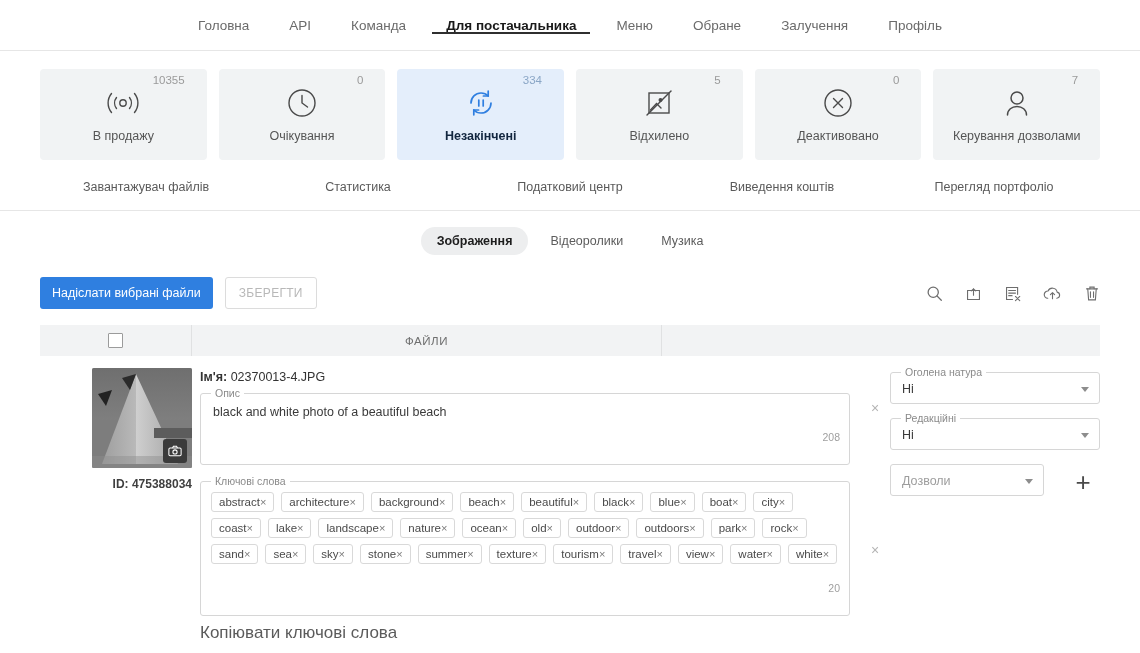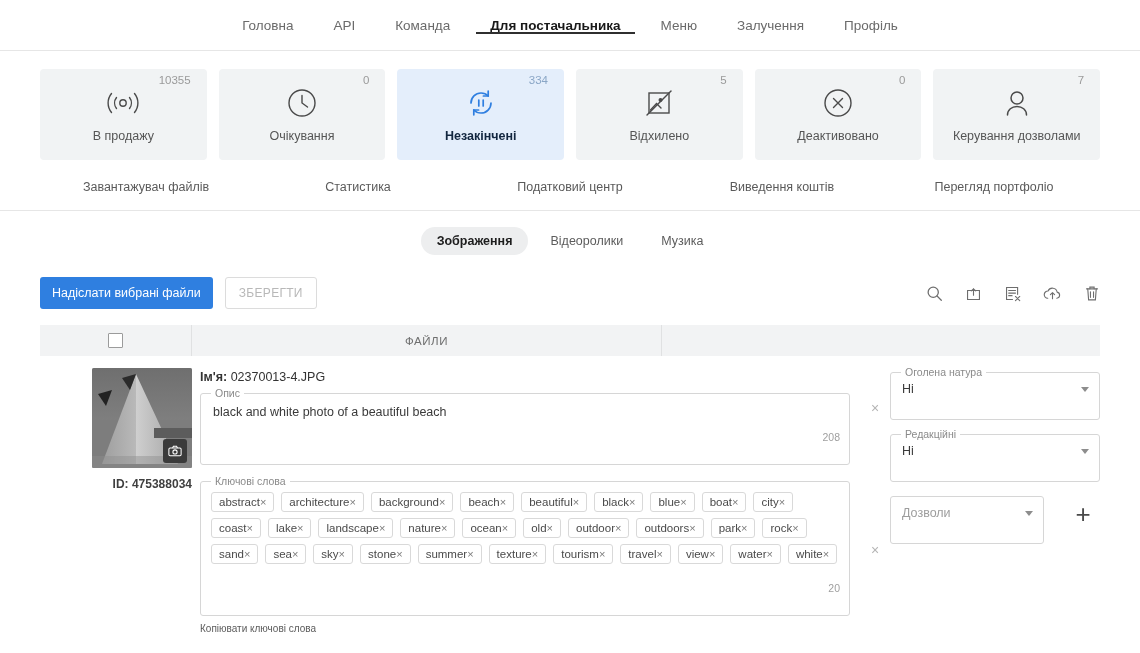--- a/index.html
+++ b/index.html
@@ -35,21 +35,21 @@
     display:flex; gap:12px; padding:18px 40px 0 40px;
   }
   .card{
     flex:1 1 0; height:91px; background:#f1f3f4; border-radius:4px;
     position:relative; cursor:pointer;
     display:flex; flex-direction:column; align-items:center;
     justify-content:flex-start; padding-top:17px;
   }
   .card.active{ background:#e4eefb; }
   .card-count{
-    position:absolute; top:5px; right:16px;
+    position:absolute; top:5px; right:22px;
     font-size:11.5px; color:#9a9a9a;
   }
   .card.active .card-count{ color:#8aa6c6; }
   .card-icon{ height:34px; display:flex; align-items:center; justify-content:center; }
   .card-icon svg{ display:block; }
   .card-label{
     margin-top:9px; font-size:12.5px; color:#555;
   }
   .card.active .card-label{ color:#12263f; font-weight:bold; }
 
@@ -148,21 +148,21 @@
   .rowx{
     width:30px; display:flex; justify-content:center;
     color:#b4b4b4; font-size:14px; cursor:pointer; user-select:none;
   }
   .xd{ margin-top:32px; }
   .xk{ margin-top:126px; }
 
   .rightcol{ width:210px; padding-top:4px; }
   .sel{
     position:relative; border:1px solid #d6d6d6; border-radius:3px;
-    height:48px; background:#fff; margin-bottom:14px; cursor:pointer;
+    height:32px; background:#fff; margin-bottom:14px; cursor:pointer;
   }
   .sel .legend{
     position:absolute; top:-7px; left:10px; background:#fff;
     padding:0 4px; font-size:10.5px; color:#8a8a8a;
   }
   .sel .val{
     padding:9px 26px 0 11px; font-size:12.5px; color:#3a3a3a;
   }
   .sel .val.ph{ color:#9d9d9d; }
   .caret{
@@ -171,21 +171,21 @@
     border-top:5px solid #8d8d8d;
   }
   .permrow{ display:flex; align-items:flex-start; gap:22px; margin-top:8px; }
   .permrow .sel{ flex:1; margin-bottom:0; }
   .plusbtn{
     width:34px; height:36px; display:flex; align-items:center; justify-content:center;
     font-size:26px; color:#4a4a4a; cursor:pointer; line-height:1;
   }
 
   .copylink{
-    margin:7px 0 0 160px; font-size:10px; color:#5b5b5b; cursor:pointer;
+    margin:7px 0 0 160px; font-size:17px; color:#5b5b5b; cursor:pointer;
   }
 </style>
 </head>
 <body>
 
 <div class="topnav">
   <div class="topnav-inner">
     <div class="nav-item">
         <span>Головна</span>
       </div>
@@ -193,20 +193,23 @@
         <span>API</span>
       </div>
     <div class="nav-item">
         <span>Команда</span>
       </div>
     <div class="nav-item active">
         <span>Для постачальника</span>
       </div>
     <div class="nav-item">
         <span>Меню</span>
+      </div>
+    <div class="nav-item">
+        <span>Обране</span>
       </div>
     <div class="nav-item">
         <span>Залучення</span>
       </div>
     <div class="nav-item">
         <span>Профіль</span>
       </div>
   </div>
 </div>
 

